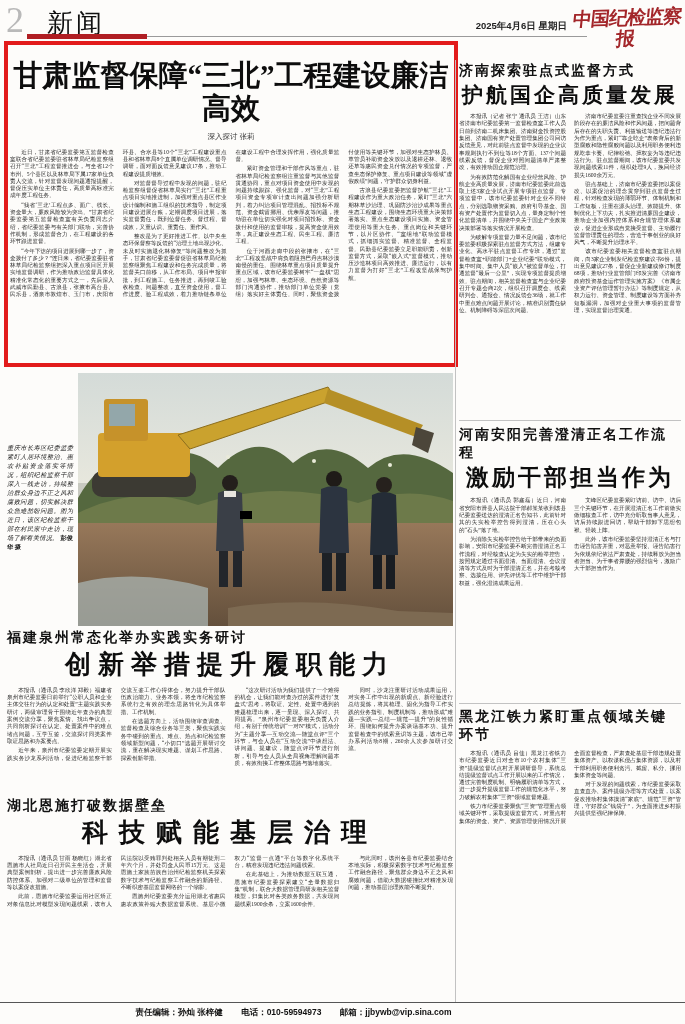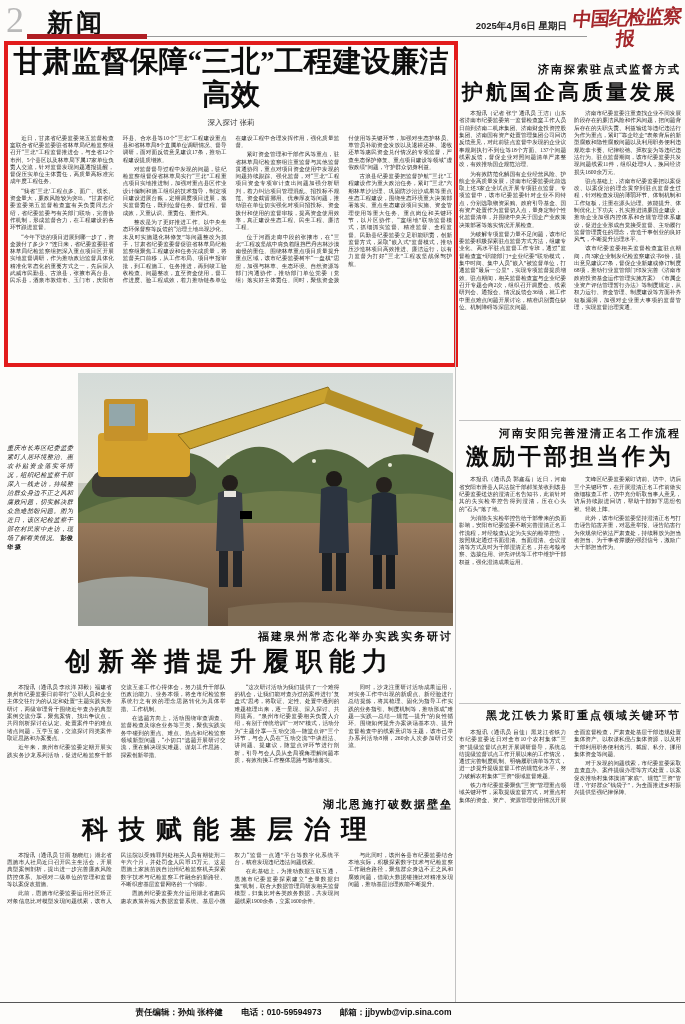--- a/index.html
+++ b/index.html
@@ -1,38 +1,38 @@
 <!DOCTYPE html>
 <html><head>
 <meta charset="utf-8">
 <style>
   html,body{margin:0;padding:0;background:#e9e7e2;}
   .page{position:relative;width:685px;height:1024px;background:#fdfcfa;overflow:hidden;
         font-family:"Liberation Serif","DejaVu Serif",serif;color:#1c1c1c;}
   
   .pagenum{position:absolute;left:6px;top:2px;font-size:36px;color:#b9b9b9;font-weight:400;line-height:1;}
-  .section-title{position:absolute;left:47px;top:6px;font-size:26px;font-weight:bold;letter-spacing:3px;color:#111;}
+  .section-title{position:absolute;left:47px;top:6px;font-size:26px;font-weight:normal;letter-spacing:3px;color:#111;}
   .header-rule{position:absolute;left:27px;top:36px;width:560px;height:1px;background:#9a9a9a;}
   .header-redbar{position:absolute;left:27px;top:34px;width:120px;height:5px;background:#b01e23;}
   .header-date{position:absolute;right:118px;top:20px;font-size:9.5px;font-weight:bold;color:#222;
                font-family:"Liberation Sans",sans-serif;margin-left:7px;}
   .masthead{position:absolute;right:4px;top:8px;width:110px;font-size:19px;line-height:1.1;font-weight:bold;
             color:#a3262a;transform:skewX(-8deg) rotate(-2deg);letter-spacing:-1px;text-align:center;}
   
   .art{position:absolute;}
-  .kicker{text-align:right;font-size:11px;font-weight:bold;letter-spacing:2px;color:#111;margin:0 0 3px 8px;}
+  .kicker{text-align:left;font-size:14px;font-weight:bold;letter-spacing:2px;color:#111;margin:0 0 3px 0;}
   .headline{text-align:center;font-weight:bold;color:#0d0d0d;margin:0;line-height:1.15;}
   .byline{text-align:center;font-size:7.5px;color:#333;margin:6px 0 7px 0;}
   .cols{text-align:justify;font-size:5.6px;line-height:7.3px;color:#2a2a2a;}
   .cols p{margin:0 0 2px 0;text-indent:2em;}
   .cols-4{column-count:4;column-gap:9px;}
   .cols-2{column-count:2;column-gap:8px;}
   
   .main-box{left:4px;top:41px;width:442px;height:318px;border:4px solid #e21b1b;padding:0 2px;background:#fdfcfa;}
-  .main-box .headline{font-size:29px;letter-spacing:0px;}
+  .main-box .headline{font-size:29px;letter-spacing:0px;margin-top:14px;}
   .main-box .cols{height:234px;}
   
   .caption{left:7px;top:373px;width:66px;height:253px;}
   .caption-inner{margin-top:70px;font-style:italic;font-size:6.2px;line-height:9px;text-align:justify;color:#222;}
   .caption-credit{font-style:normal;font-weight:bold;}
   .photo{left:78px;top:373px;width:375px;height:253px;background:#c8c9c0;}
   .photo svg{display:block;}
   
   .quanzhou{left:7px;top:629px;width:446px;}
   .quanzhou .headline{font-size:26px;letter-spacing:7px;}

